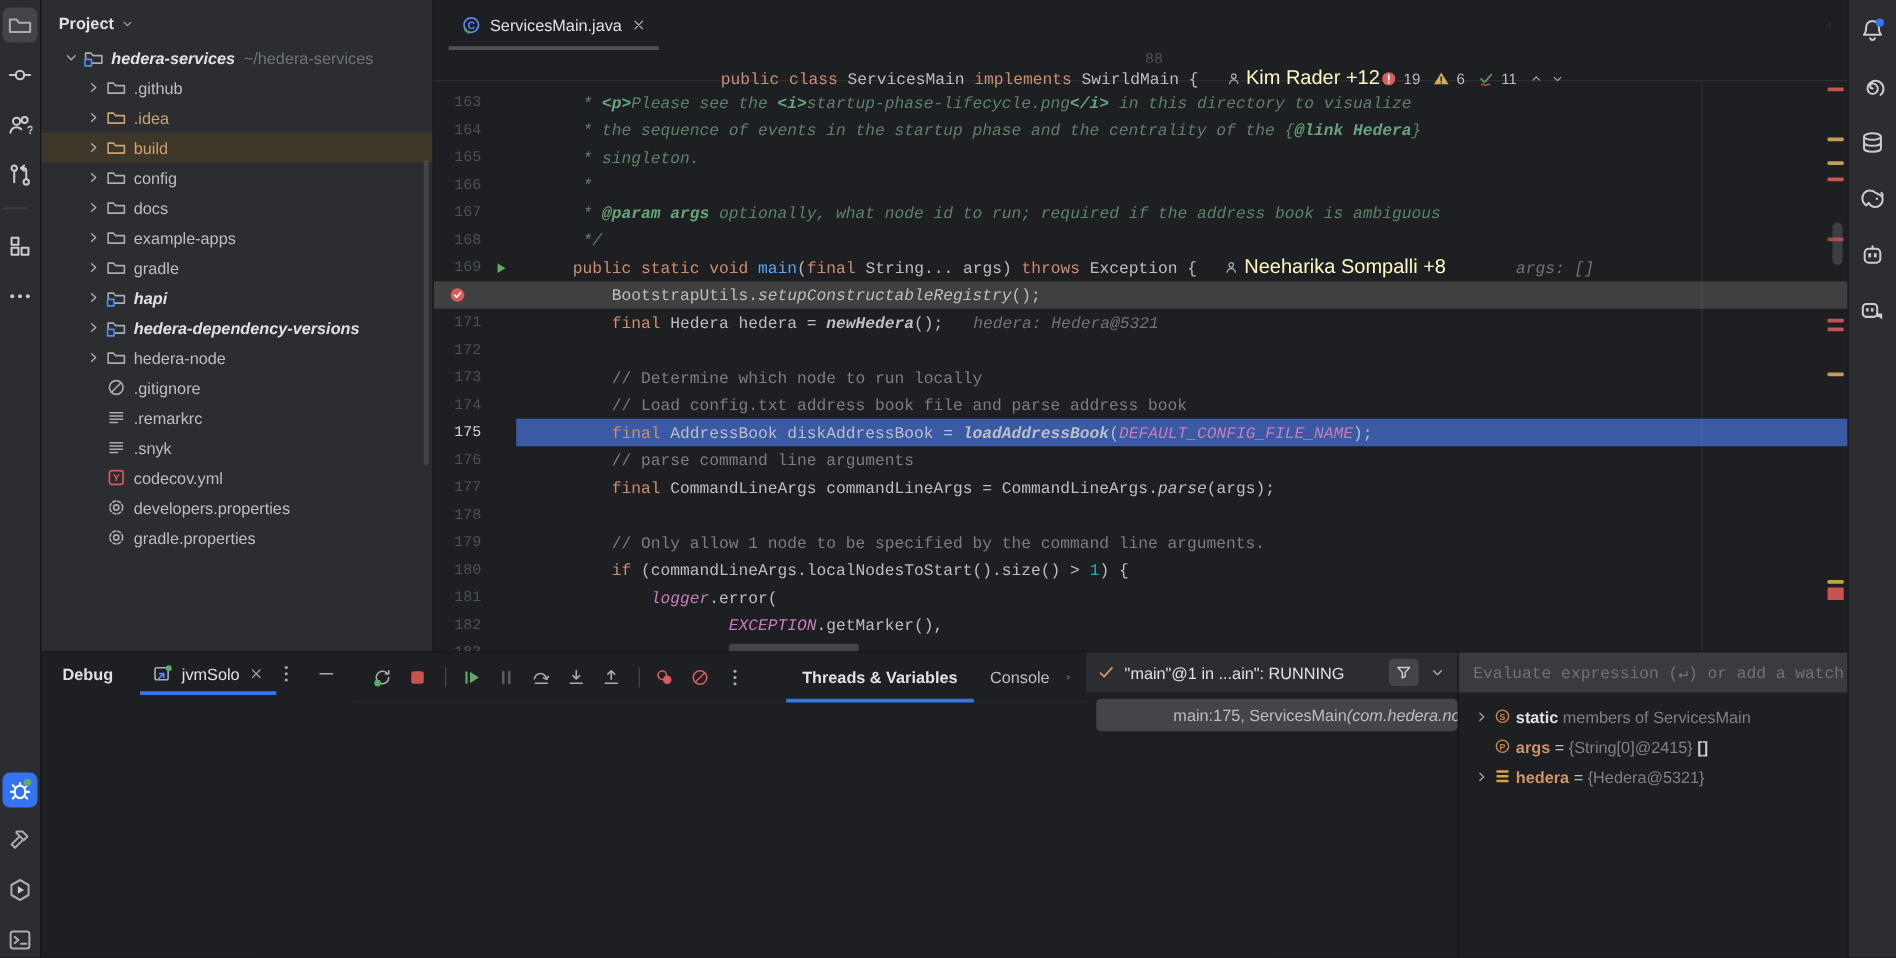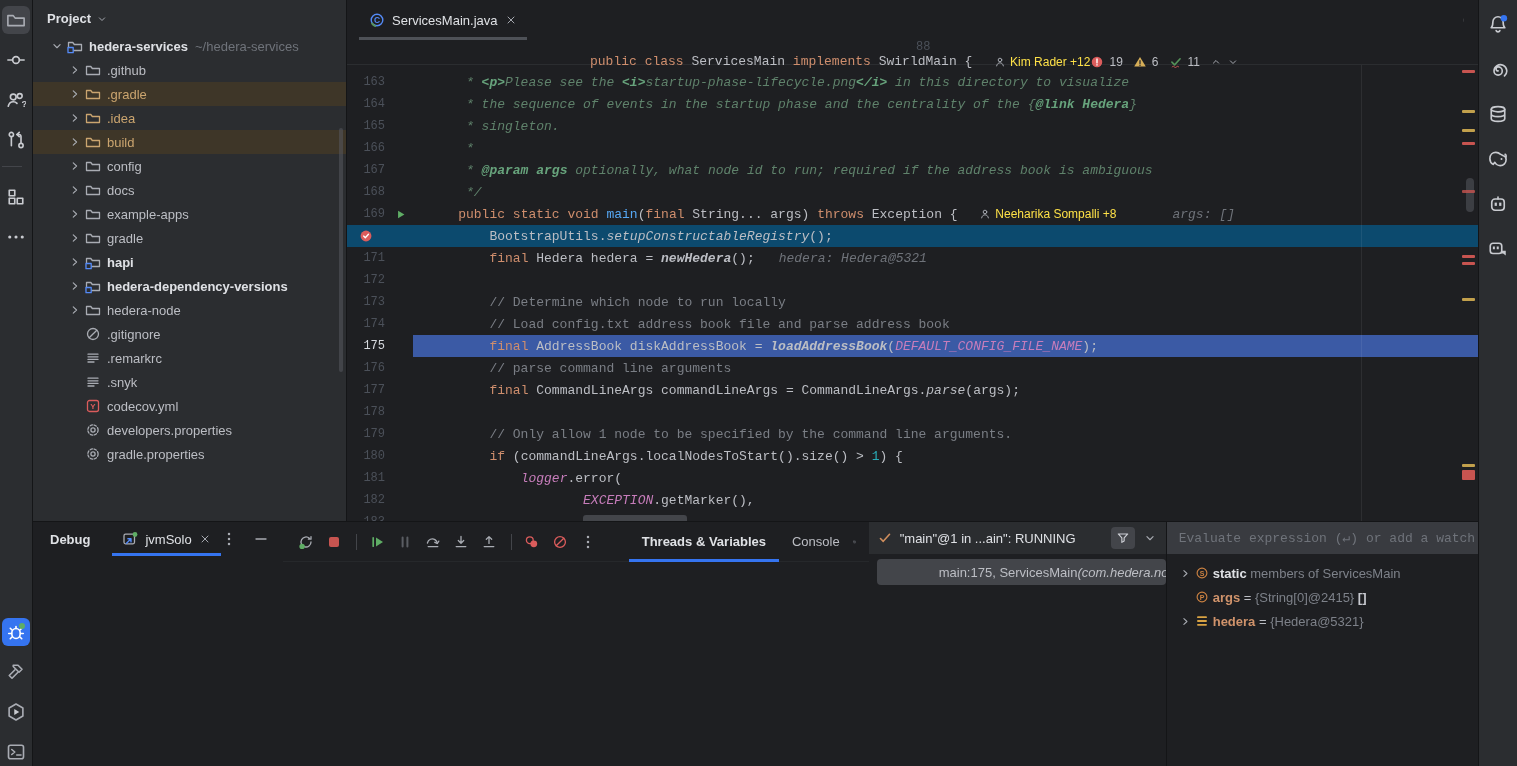--- a/index.html
+++ b/index.html
@@ -31,21 +31,21 @@
   .top { height:522px; display:flex; border-bottom:1px solid #141517; min-height:0; }
 
   
   .project { width:314px; background:#2B2D30; border-right:1px solid #141517;
              overflow:hidden; position:relative; flex-shrink:0; }
   .pheader { display:flex; align-items:center; gap:5px; padding:11px 14px 8px;
              font-weight:bold; color:#DFE1E5; }
   .tree-row { height:24px; display:flex; align-items:center; padding-right:8px; white-space:nowrap; }
   .tree-row.hl { background:#3E3628; }
   .tr-exp { width:20px; display:flex; justify-content:center; flex-shrink:0; }
-  .tr-label.bold { font-weight:bold; color:#DFE1E5; }
+  .tr-label.bold { font-weight:bold; color:#DFE1E5;font-style:italic; }
   .tr-label { margin-left:6px; }
   .tree-row.excluded .tr-label { color:#CBA56F; }
   .tr-suffix { color:#6F737A; margin-left:7px; }
   .lvl0 { padding-left:14px; } .lvl1 { padding-left:32px; }
   .tree-scrollbar { position:absolute; right:3px; top:128px; width:4px; height:244px;
                     background:#55585E; opacity:.55; border-radius:2px; }
 
   
   .editor { flex:1; background:#1E1F22; display:flex; flex-direction:column;
             position:relative; min-width:0; }
@@ -54,37 +54,37 @@
   .etab .underline { position:absolute; left:0; right:0; bottom:0; height:3px; background:#4E5157; }
   .tab-more { margin-left:auto; padding-right:13px; }
 
   .crow { height:22px; display:flex; align-items:center; flex-shrink:0;
           font-family:"Liberation Mono","DejaVu Sans Mono",monospace; font-size:13px; white-space:pre; }
   .crow.sticky { height:25px; border-bottom:1px solid #2B2D30;flex-direction:column; }
   .lnum { width:40px; text-align:right; color:#4B5059; font-size:12px;
           flex-shrink:0; padding-right:2px; display:flex; align-items:center; justify-content:flex-end; }
   .gict { width:26px; display:flex; justify-content:center; flex-shrink:0; }
   .cbody { flex:1; display:flex; align-items:center; min-width:0; height:100%; padding-left:14px; }
-  .crow.bp { background:#0c4a6e; }
+  .crow.bp { background:#404040; }
   .crow.exec .cbody { background:#3B5AA5; }
   .crow.exec .lnum { color:#D5D8DD; }
   .code-area { flex:1; overflow:hidden; position:relative; padding-top:6px;
                display:flex; flex-direction:column; }
   .margin-guide { position:absolute; left:1014px; top:0; bottom:0; width:1px;
                   background:rgba(255,255,255,.07); pointer-events:none; }
 
   .kw{color:#CF8E6D} .txt{color:#BCBEC4} .cmt{color:#7A7E85}
   .doc{color:#5F826B;font-style:italic}
   .doct{color:#67A37C;font-style:italic;font-weight:bold}
   .num{color:#2AACB8}
   .const{color:#C77DBB;font-style:italic} .field{color:#C77DBB;font-style:italic}
   .mth{color:#56A8F5}
   .call{color:#BCBEC4;font-style:italic} .scall{color:#BCBEC4;font-style:italic;font-weight:bold}
 
-  .author { font-family:"Liberation Sans",sans-serif; font-size:12px; color:#fde047;
+  .author { font-family:"Liberation Sans",sans-serif; font-size:16px; color:#fef9c3;
             margin-left:14px; display:inline-flex; align-items:center; gap:4px; }
   .ihint { color:#6F737A; font-style:italic; margin-left:24px; }
   .rhint { color:#6F737A; font-style:italic; margin-left:56px; }
   .selbox { width:104px; height:14px; background:#43454A; border-radius:3px; }
 
   .insp { margin-left:auto; display:flex; align-items:center; gap:5px; padding-right:10px;
           font-family:"Liberation Sans",sans-serif; font-size:12px; color:#BCBEC4; }
   .insp .cnt { margin-right:5px; }
 
   .escroll-thumb { position:absolute; right:4px; top:178px; width:8px; height:34px;
@@ -267,33 +267,20 @@
               <svg viewBox="0 0 16 16" fill="none" stroke="#A9ACB3" stroke-width="1.3" stroke-linecap="round" stroke-linejoin="round" style="width: 14px; height: 14px;">
                 <path d="M6 4.5l3.8 3.5L6 11.5"></path>
               </svg>
             </span>
             <span class="ic i16">
               <svg viewBox="0 0 16 16" fill="none" stroke="#A9ACB3" stroke-width="1.3" stroke-linecap="round" stroke-linejoin="round">
                 <path d="M1.5 12.5v-8h4.3l1.5 2h7.2v6z"></path>
               </svg>
             </span>
             <span class="tr-label">.github</span>
-          </div>
-          <div class="tree-row lvl1 hl excluded">
-            <span class="tr-exp" style="width: 20px;">
-              <svg viewBox="0 0 16 16" fill="none" stroke="#A9ACB3" stroke-width="1.3" stroke-linecap="round" stroke-linejoin="round" style="width: 14px; height: 14px;">
-                <path d="M6 4.5l3.8 3.5L6 11.5"></path>
-              </svg>
-            </span>
-            <span class="ic i16">
-              <svg viewBox="0 0 16 16" fill="none" stroke="#A9ACB3" stroke-width="1.3" stroke-linecap="round" stroke-linejoin="round">
-                <path d="M1.5 12.5v-8h4.3l1.5 2h7.2v6z" stroke="#CBA56F"></path>
-              </svg>
-            </span>
-            <span class="tr-label">.gradle</span>
           </div>
           <div class="tree-row lvl1 excluded">
             <span class="tr-exp" style="width: 20px;">
               <svg viewBox="0 0 16 16" fill="none" stroke="#A9ACB3" stroke-width="1.3" stroke-linecap="round" stroke-linejoin="round" style="width: 14px; height: 14px;">
                 <path d="M6 4.5l3.8 3.5L6 11.5"></path>
               </svg>
             </span>
             <span class="ic i16">
               <svg viewBox="0 0 16 16" fill="none" stroke="#A9ACB3" stroke-width="1.3" stroke-linecap="round" stroke-linejoin="round">
                 <path d="M1.5 12.5v-8h4.3l1.5 2h7.2v6z" stroke="#CBA56F"></path>

